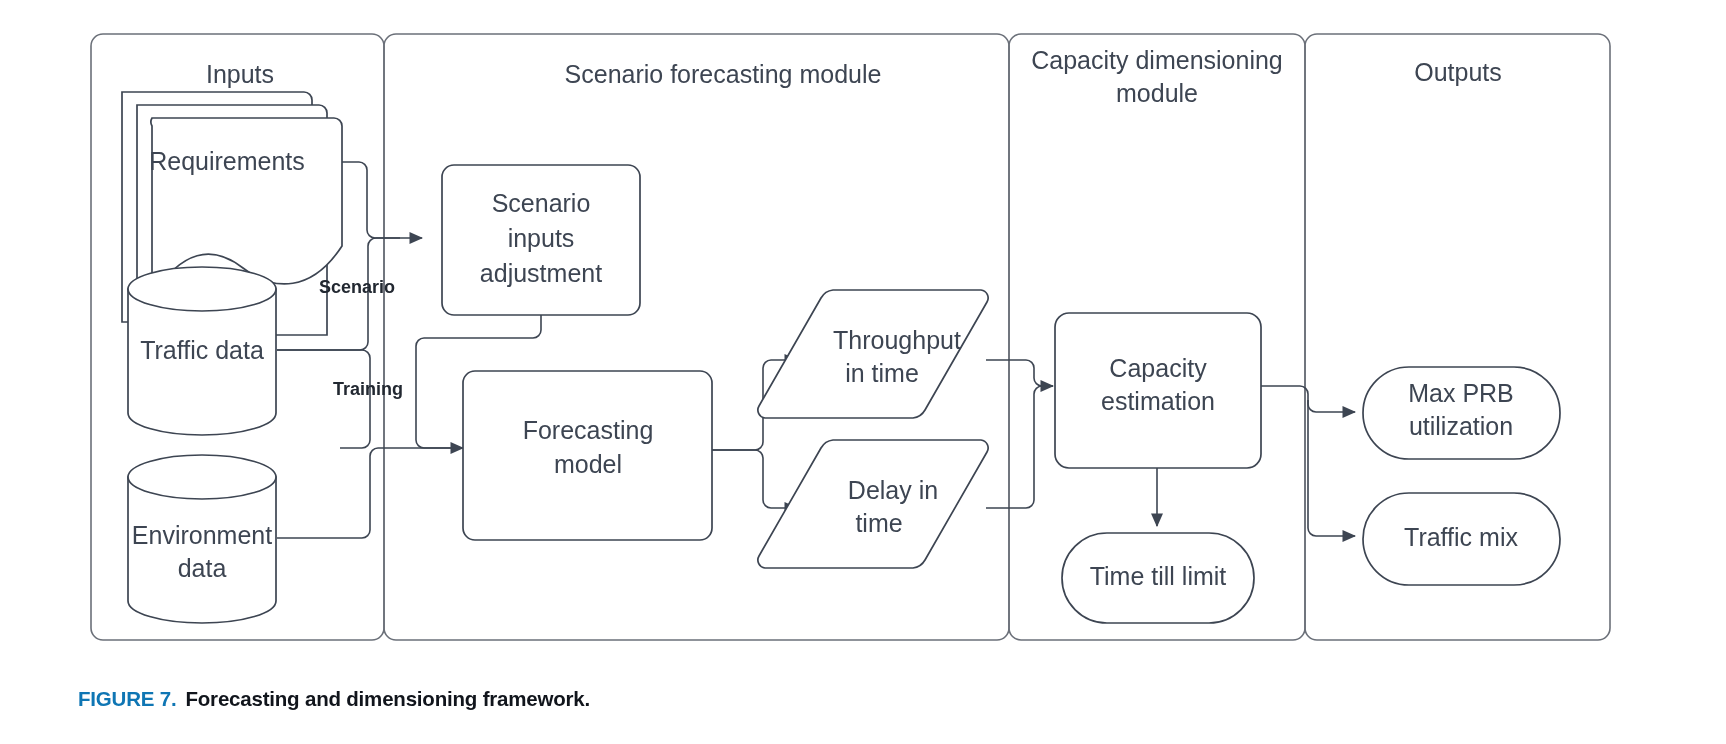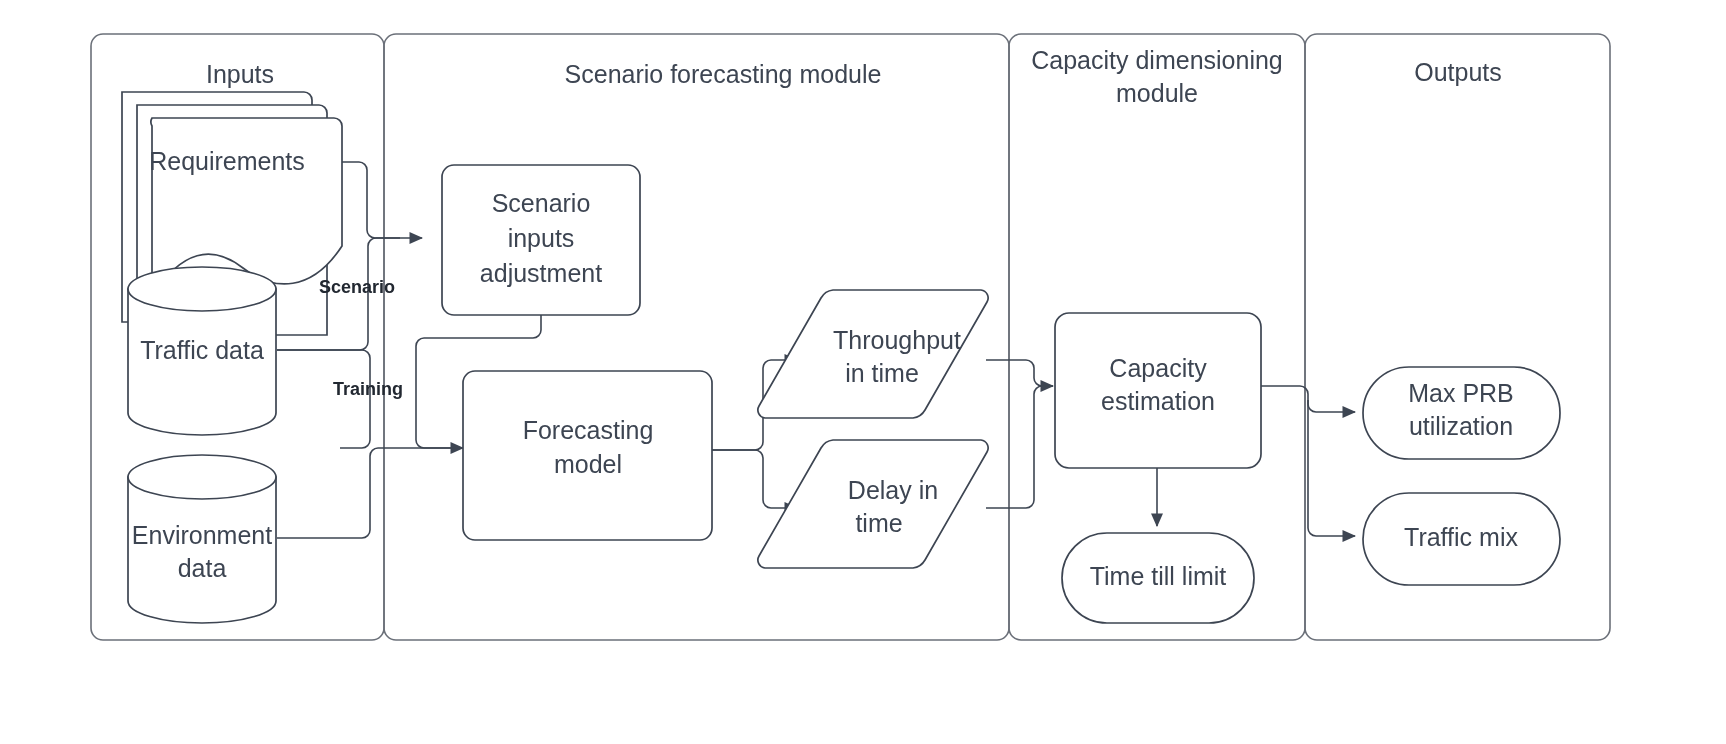--- a/index.html
+++ b/index.html
@@ -215,14 +215,17 @@
     <g>
       <rect class="node" x="1363" y="493" width="197" height="92" rx="46" ry="46"></rect>
       <text class="node-label" x="1461" y="539">Traffic mix</text>
     </g>
 
     <text class="edge-label" x="357" y="288">Scenario</text>
     <text class="edge-label" x="368" y="390">Training</text>
 
   </svg>
 
+  <div class="caption">
+    <span class="fig-no">FIGURE 7.</span><span class="fig-text">Forecasting and dimensioning framework.</span>
+  </div>
 
 </div>
 
 </body></html>

